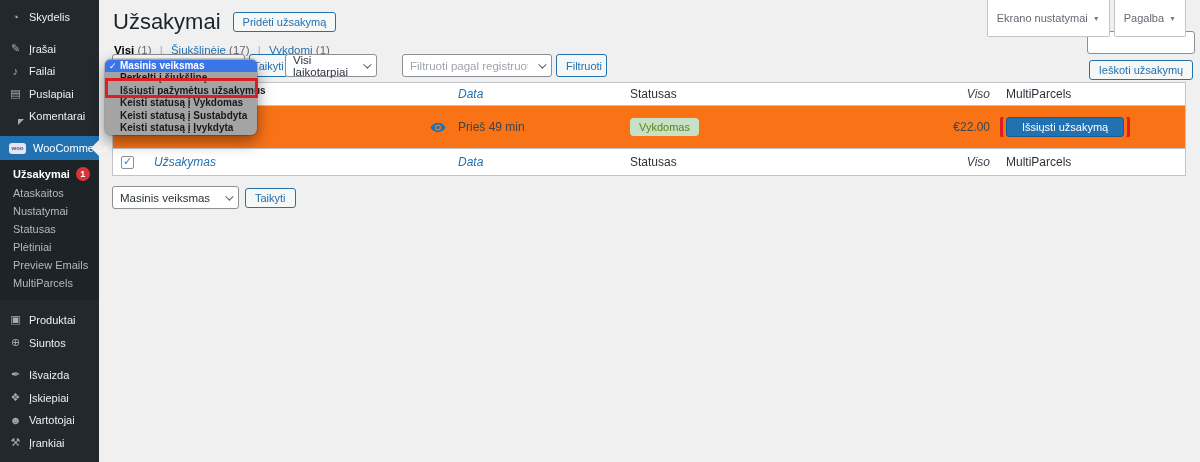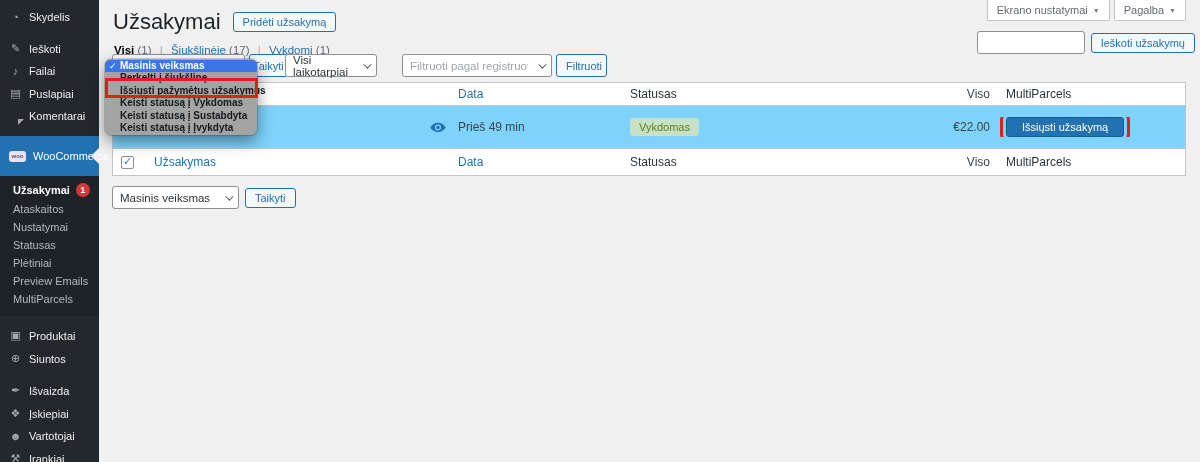--- a/index.html
+++ b/index.html
@@ -8,52 +8,52 @@
     font-family:"Liberation Sans","DejaVu Sans",sans-serif;
     background:#f0f0f1; position:relative; overflow:hidden;
     color:#2c3338; font-size:12px;
   }
 
   
   .sidebar { position:absolute; left:0; top:0; width:99px; height:462px; background:#23282d; z-index:5; }
   .mi { display:flex; align-items:center; gap:7px; padding:5px 9px; color:#eeeff0; font-size:11px; cursor:pointer; }
   .mi-icon { width:13px; text-align:center; color:#a7aaad; font-size:11px; flex:none; }
   .sb-gap { height:9px; }
-  .mi-woo { background:#2271b1; position:relative; padding:14px 9px; font-weight:400; }
+  .mi-woo { background:#2271b1; position:relative; padding:6px 9px; font-weight:400; }
   .mi-woo .mi-label { color:#fff; }
   .mi-woo::after { content:""; position:absolute; right:0; top:50%; margin-top:-8px;
     border:8px solid transparent; border-right-color:#f0f0f1; }
   .woo-box { width:17px; height:11px; background:#e8e4f1; border-radius:3px; color:#5b4a82;
     font-size:6px; font-weight:bold; line-height:11px; text-align:center; flex:none; }
   .submenu { background:#1d2327; padding:4px 0 8px 0; }
   .smi { padding:3px 9px 3px 13px; font-size:11px; color:#b4b9be; cursor:pointer; display:flex; align-items:center; gap:6px; }
   .smi.current { color:#fff; font-weight:bold; }
   .badge { background:#d63638; color:#fff; border-radius:8px; font-size:9px; font-weight:bold;
     min-width:14px; height:14px; line-height:14px; text-align:center; display:inline-block; padding:0 3px; }
   .bubble { width:11px; height:8px; background:#a7aaad; border-radius:2px; position:relative; flex:none; margin-left:1px; }
   .bubble::after { content:""; position:absolute; left:2px; bottom:-3px;
     border:3px solid transparent; border-top-color:#a7aaad; border-left-color:#a7aaad; }
 
   
   .main { position:absolute; left:99px; top:0; width:1101px; height:462px; }
 
   .screen-meta { position:absolute; top:0; right:14px; display:flex; gap:4px; z-index:3; }
-  .meta-tab { display:flex; align-items:center; gap:5px; height:21px; padding:0 9px;
+  .meta-tab { display:flex; align-items:center; gap:5px; height:37px; padding:0 9px;
     background:#fff; border:1px solid #c3c4c7; border-top:none; border-radius:0 0 2px 2px;
     font-size:11px; color:#646970; cursor:pointer; }
   .meta-arrow { font-size:7px; color:#787c82; }
 
   .title-row { position:absolute; left:14px; top:9px; display:flex; align-items:center; gap:12px; }
   .page-title { font-size:22px; font-weight:400; color:#1d2327; }
   .btn-outline { background:#f6f7f7; border:1px solid #2271b1; color:#2271b1; border-radius:3px;
     font-size:11px; padding:3px 9px; cursor:pointer; font-family:inherit; white-space:nowrap; }
   .btn-primary { background:#2271b1; border:1px solid #135e96; color:#fff; border-radius:3px;
     font-size:11px; padding:3px 15px; cursor:pointer; font-family:inherit; white-space:nowrap; }
 
-  .search-area { position:absolute; top:31px; right:5px; display:flex; gap:6px; align-items:center; }
+  .search-area { position:absolute; top:31px; right:5px; display:flex; gap:6px; align-items:center;flex-direction:column; }
   .search-input { width:108px; height:23px; border:1px solid #8c8f94; border-radius:3px; background:#fff;
     font-family:inherit; font-size:12px; padding:0 5px; }
 
   .subsubsub { position:absolute; left:15px; top:44px; font-size:11.5px; color:#646970; }
   .subsubsub .view-link { color:#2271b1; text-decoration:none; cursor:pointer; }
   .subsubsub .current-view { color:#000; font-weight:bold; }
   .count { color:#646970; }
   .vsep { color:#a7aaad; margin:0 5px; }
 
   .filter-row { position:absolute; left:13px; top:54px; height:23px; width:700px; }
@@ -64,23 +64,23 @@
   .chev { width:6px; height:6px; border-right:1.5px solid #50575e; border-bottom:1.5px solid #50575e;
     transform:rotate(45deg) translateY(-2px); flex:none; }
   .placeholder-text { color:#a0a5aa; overflow:hidden; white-space:nowrap; }
 
   
   .list-table { position:absolute; left:13px; top:82px; right:14px; background:#fff;
     border:1px solid #c3c4c7; z-index:1; }
   .trow { display:grid; grid-template-columns:33px 304px 172px 270px 106px 1fr; align-items:center; }
   .trow > div { padding:0 8px; font-size:12px; overflow:hidden; white-space:nowrap; }
   .thead { height:23px; border-bottom:1px solid #c3c4c7; }
-  .tdata { height:43px; background:#7dd3fc; border-bottom:1px solid #c3c4c7; }
+  .tdata { height:43px; background:#f97316; border-bottom:1px solid #c3c4c7; }
   .tfoot { height:26px; background:#fff; }
-  .col-link { color:#2271b1; cursor:pointer; }
+  .col-link { color:#2271b1; cursor:pointer;font-style:italic; }
   .col-plain { color:#2c3338; }
   .cell-total { text-align:right; color:#3c434a; }
   .cb { width:13px; height:13px; border:1px solid #8c8f94; border-radius:2px; background:#fff;
     display:inline-block; position:relative; cursor:pointer; vertical-align:middle; }
   .cb.checked::after { content:"✓"; position:absolute; left:1px; top:-2px; color:#3582c4;
     font-size:11px; font-weight:bold; }
   .cell-order-data { display:flex; justify-content:flex-end; align-items:center; padding-right:4px !important; }
   .eye-icon { width:16px; height:11px; display:inline-block; }
   .status-badge { display:inline-block; background:#c6e1c6; color:#5b841b; border-radius:4px;
     padding:3px 9px; font-size:11px; cursor:default; }
@@ -105,21 +105,21 @@
 
 <aside class="sidebar">
   <div style="height:6px"></div>
   <div class="mi">
     <span class="mi-icon">◔</span>
     <span>Skydelis</span>
   </div>
   <div class="sb-gap"></div>
   <div class="mi">
     <span class="mi-icon">✎</span>
-    <span>Ieškoti</span>
+    <span>Įrašai</span>
   </div>
   <div class="mi">
     <span class="mi-icon">♪</span>
     <span>Failai</span>
   </div>
   <div class="mi">
     <span class="mi-icon">▤</span>
     <span>Puslapiai</span>
   </div>
   <div class="mi">

